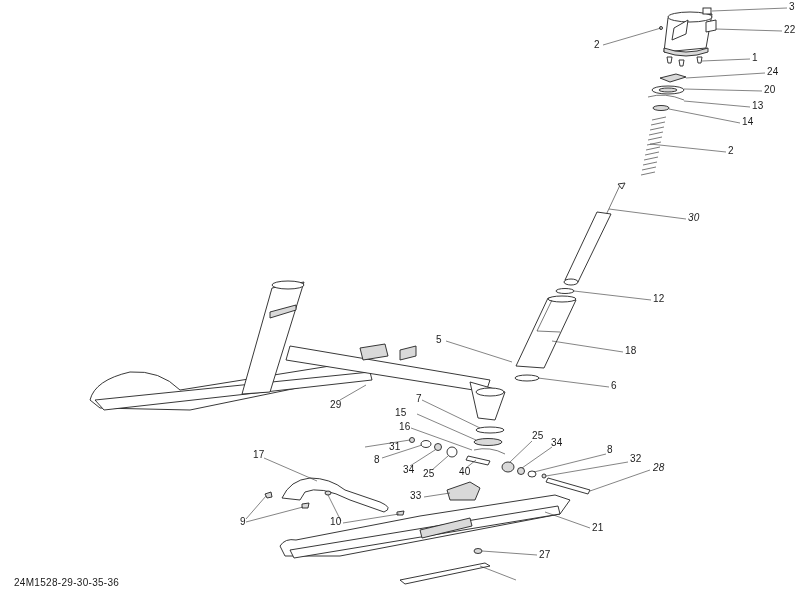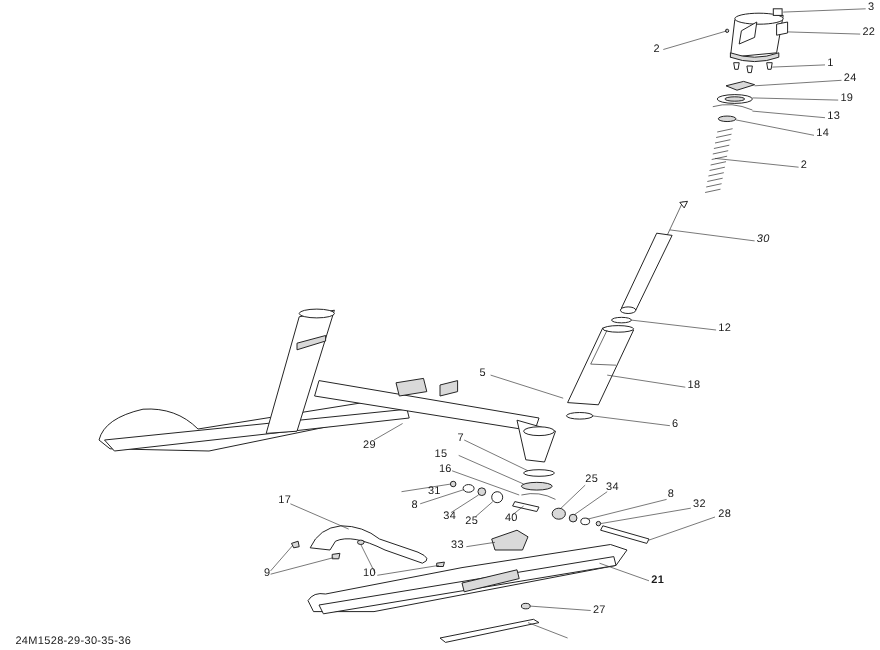--- a/index.html
+++ b/index.html
@@ -156,30 +156,30 @@
 <div class="callout" style="left:240px;top:517px;">9</div>
 <div class="callout" style="left:330px;top:517px;">10</div>
 <div class="callout" style="left:728px;top:146px;">2</div>
 <div class="callout" style="left:653px;top:294px;">12</div>
 <div class="callout" style="left:752px;top:101px;">13</div>
 <div class="callout" style="left:742px;top:117px;">14</div>
 <div class="callout" style="left:395px;top:408px;">15</div>
 <div class="callout" style="left:399px;top:422px;">16</div>
 <div class="callout" style="left:253px;top:450px;">17</div>
 <div class="callout" style="left:625px;top:346px;">18</div>
-<div class="callout" style="left:764px;top:85px;">19</div>
+<div class="callout" style="left:764px;top:85px;">20</div>
 <div class="callout" style="left:459px;top:467px;">40</div>
-<div class="callout" style="left:592px;top:523px;font-weight:bold;">21</div>
+<div class="callout" style="left:592px;top:523px;">21</div>
 <div class="callout" style="left:784px;top:25px;">22</div>
 <div class="callout" style="left:767px;top:67px;">24</div>
 <div class="callout" style="left:423px;top:469px;">25</div>
 <div class="callout" style="left:532px;top:431px;">25</div>
 <div class="callout" style="left:518px;top:604px;">26</div>
 <div class="callout" style="left:539px;top:550px;">27</div>
-<div class="callout" style="left:653px;top:463px;">28</div>
+<div class="callout" style="left:653px;top:463px;font-style:italic;">28</div>
 <div class="callout" style="left:330px;top:400px;text-align:right;">29</div>
 <div class="callout" style="left:688px;top:213px;font-style:italic;">30</div>
 <div class="callout" style="left:353px;top:442px;margin-left:36px;">31</div>
 <div class="callout" style="left:630px;top:454px;">32</div>
 <div class="callout" style="left:410px;top:491px;">33</div>
 <div class="callout" style="left:403px;top:465px;">34</div>
 <div class="callout" style="left:551px;top:438px;">34</div>
 
 <div class="ref-code">24M1528-29-30-35-36</div>
 

